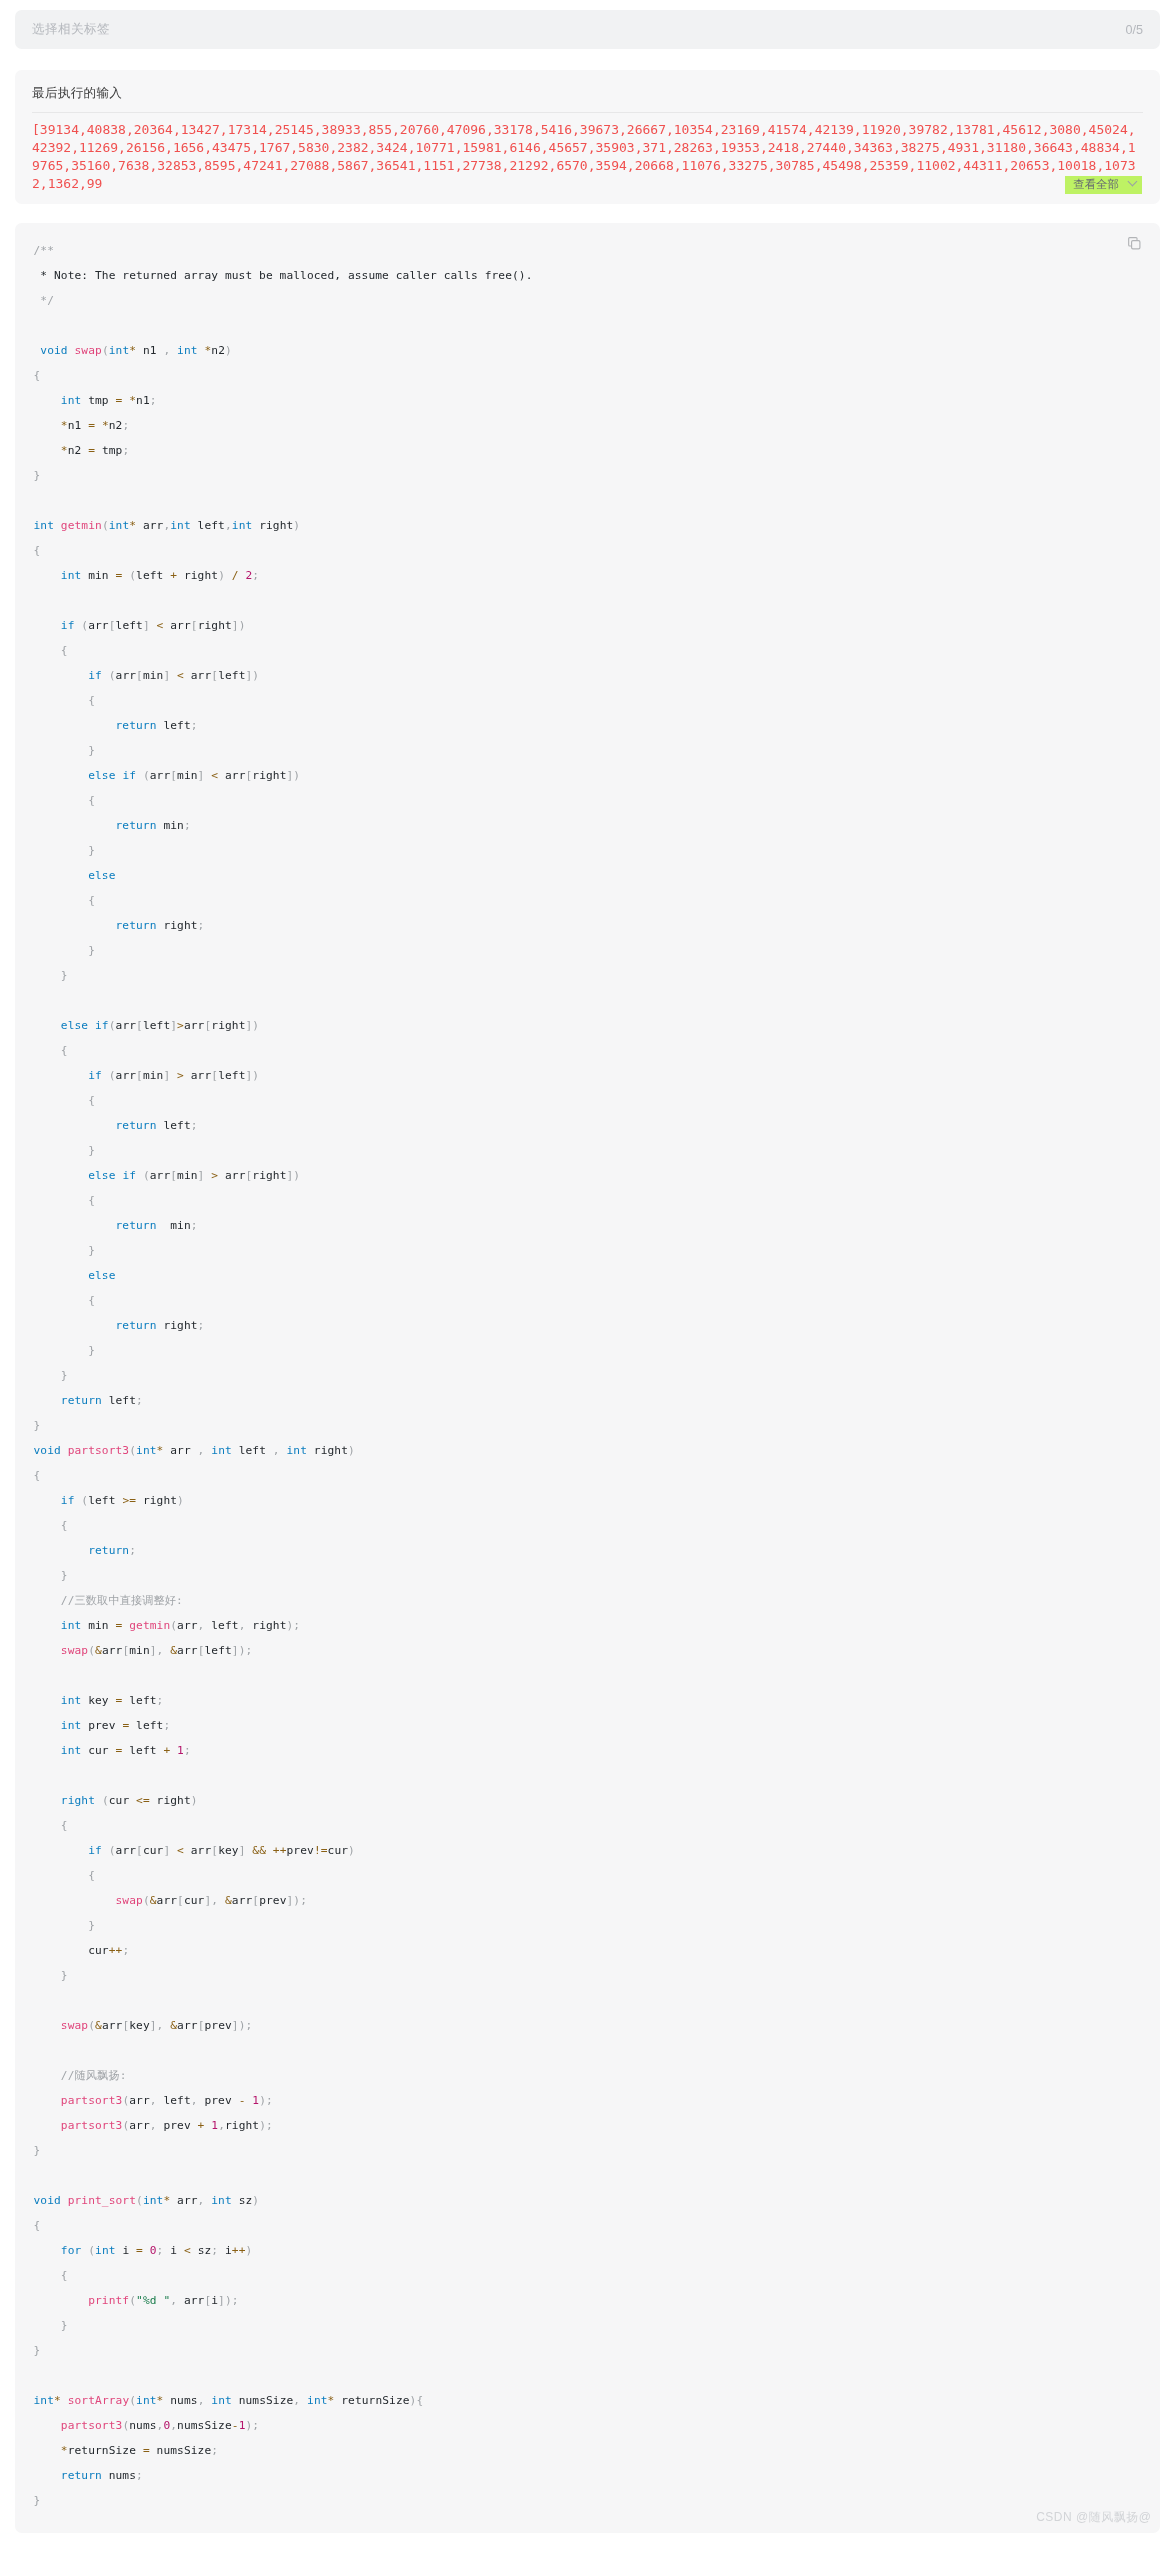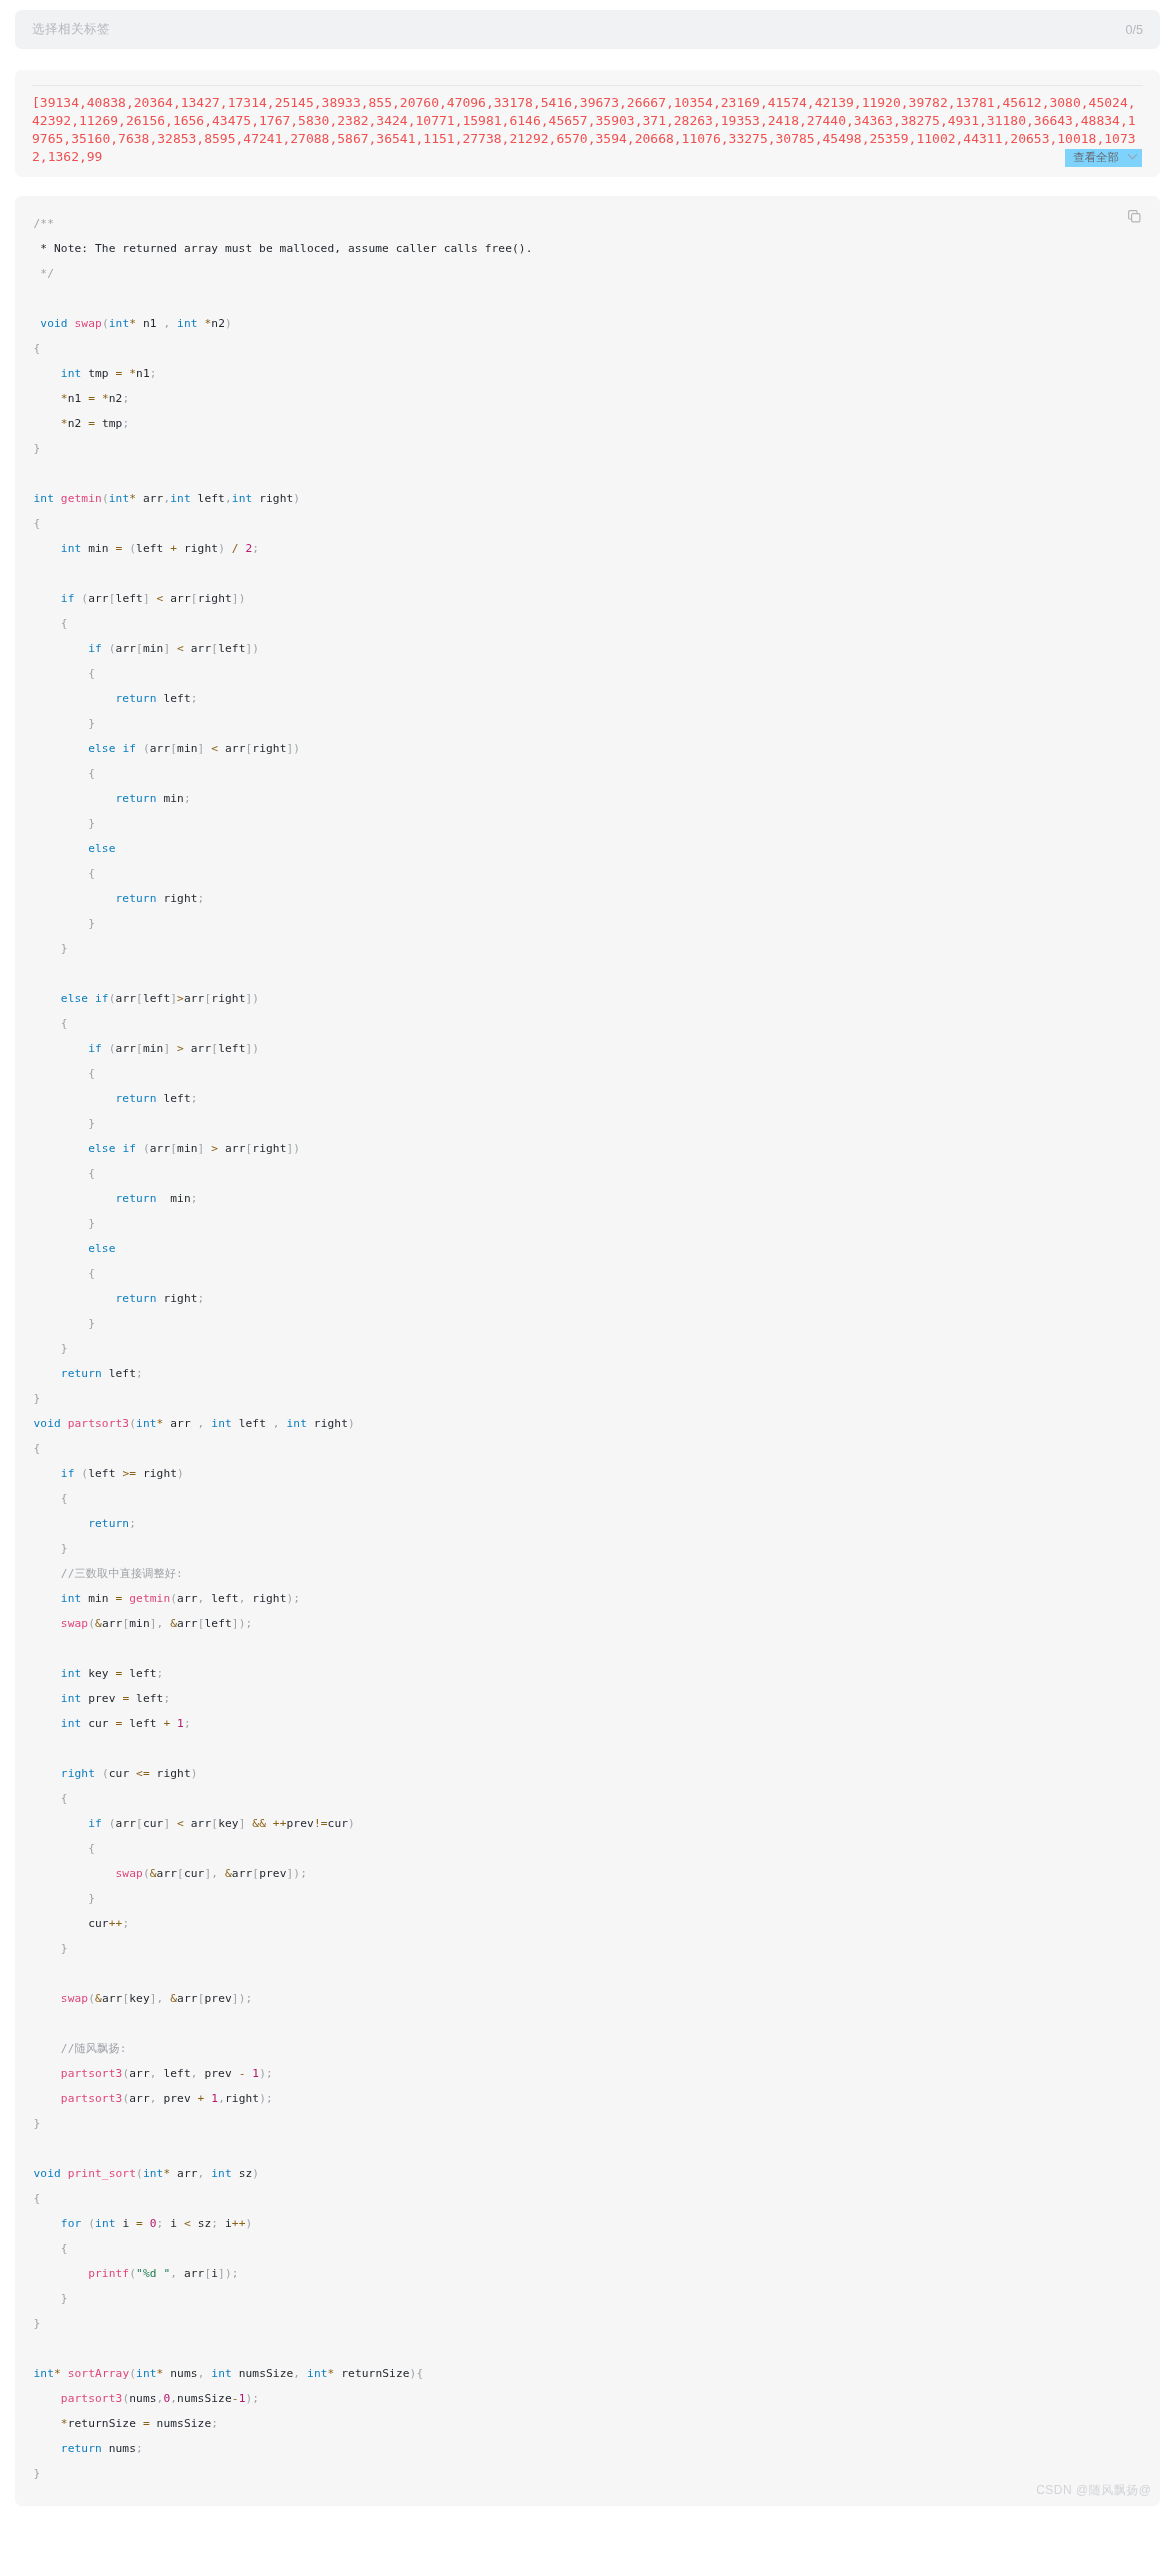--- a/index.html
+++ b/index.html
@@ -56,21 +56,21 @@
     color: #f0504f;
     word-break: break-all;
     max-height: 71px;
     overflow: hidden;
     padding-right: 1.7px;
   }
   .view-all {
     position: absolute;
     right: 18.5px;
     bottom: 10px;
-    background: #7dd3fc;
+    background: #bef264;
     padding: 1.7px 3.4px 1.7px 8.4px;
     display: flex;
     align-items: flex-start;
     gap: 10px;
     font-size: 11.4px;
     color: #666a71;
     cursor: pointer;
   }
   .chev {
     display: inline-block;
@@ -136,20 +136,21 @@
 </style>
 </head>
 <body>
 
 <div class="tag-bar">
   <span class="tag-placeholder">选择相关标签</span>
   <span class="tag-counter">0/5</span>
 </div>
 
 <div class="input-panel">
+  <div class="input-title">最后执行的输入</div>
   <div class="input-divider"></div>
   <div class="input-values">[39134,40838,20364,13427,17314,25145,38933,855,20760,47096,33178,5416,39673,26667,10354,23169,41574,42139,11920,39782,13781,45612,3080,45024,42392,11269,26156,1656,43475,1767,5830,2382,3424,10771,15981,6146,45657,35903,371,28263,19353,2418,27440,34363,38275,4931,31180,36643,48834,19765,35160,7638,32853,8595,47241,27088,5867,36541,1151,27738,21292,6570,3594,20668,11076,33275,30785,45498,25359,11002,44311,20653,10018,10732,1362,99</div>
   <div class="view-all">
     <span>查看全部</span>
     <span class="chev"></span>
   </div>
 </div>
 
 <div class="code-panel">
   <span class="copy-icon">

